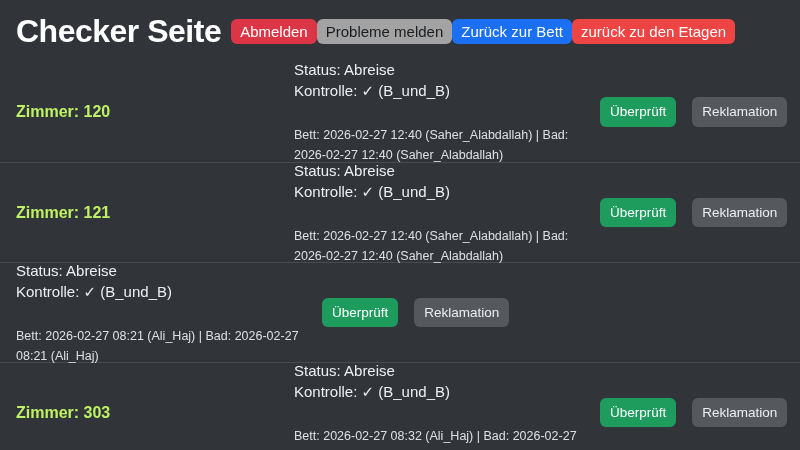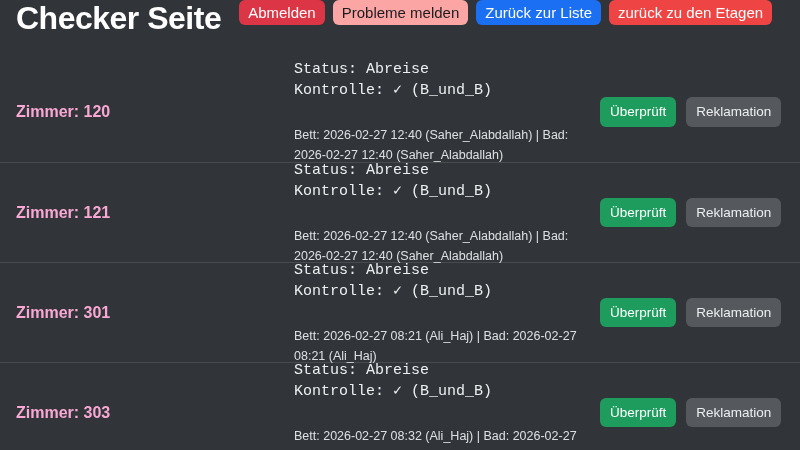--- a/index.html
+++ b/index.html
@@ -6,24 +6,23 @@
   html, body {
     width: 800px; height: 450px;
     overflow: hidden;
     background: #313539;
     font-family: "Liberation Sans", "DejaVu Sans", sans-serif;
     color: #f1f3f5;
   }
   
   .header {
     display: flex;
-    align-items: flex-start;
+    align-items: center;
     height: 62px;
     padding: 0 16px;
-    gap: 8px;
   }
   .page-title {
     font-size: 32px;
     font-weight: bold;
     color: #ffffff;
     letter-spacing: -0.5px;
     margin-right: 10px;
     white-space: nowrap;
   }
   .btn {
@@ -31,75 +30,74 @@
     border: none;
     border-radius: 6px;
     font-family: inherit;
     font-size: 15px;
     line-height: 1;
     padding: 5px 9px;
     cursor: pointer;
     white-space: nowrap;
   }
   .btn-danger    { background: #dc3545; color: #ffffff; }
-  .btn-warning   { background: #fca5a5; color: #1a1d20; }
+  .btn-warning   { background: #a3a3a3; color: #1a1d20; }
   .btn-info      { background: #17c8ec; color: #0b0e11; }
   .btn-primary   { background: #1a6ff2; color: #ffffff; }
   .btn-secondary { background: #ef4444; color: #ffffff; }
   
   .room-list { width: 100%; }
   .room-row {
     display: flex;
     align-items: center;
     height: 100px;
     padding: 0 16px;
   }
   .room-row + .room-row { border-top: 1px solid #474b4e; }
   .room-name {
     flex: 0 0 278px;
     font-size: 16px;
     font-weight: bold;
-    color: #f9a8d4;
+    color: #bef264;
   }
   .room-info {
     flex: 0 0 292px;
     margin-right: 14px;
   }
   .status-line {
     font-size: 15px;
     line-height: 21px;
     color: #edeff1;
-    font-family: Liberation Mono, monospace;
   }
   .detail-line {
     font-size: 12.5px;
     line-height: 20px;
     color: #dde0e3;
     margin-top: 24px;
   }
   .room-actions {
     display: flex;
     align-items: center;
-    gap: 10px;
+    gap: 16px;
   }
   .btn-action {
     font-size: 13.5px;
     padding: 8px 10px;
   }
   .btn-success { background: #1e9c5e; color: #ffffff; }
   .btn-muted   { background: #55595d; color: #eceef0; }
 </style>
 </head>
 <body>
 
 <div class="header">
   <div class="page-title">Checker Seite</div>
   <button class="btn btn-danger">Abmelden</button>
   <button class="btn btn-warning">Probleme melden</button>
-  <button class="btn btn-primary">Zurück zur Liste</button>
+  <button class="btn btn-primary">Zurück zur Bett</button>
   <button class="btn btn-secondary">zurück zu den Etagen</button>
 </div>
 
 <div class="room-list">
 
   <div class="room-row">
     <div class="room-name">Zimmer: 120</div>
     <div class="room-info">
       <div class="status-line">Status: Abreise</div>
       <div class="status-line">Kontrolle: ✓ (B_und_B)</div>
@@ -118,21 +116,20 @@
       <div class="status-line">Kontrolle: ✓ (B_und_B)</div>
       <div class="detail-line">Bett: 2026-02-27 12:40 (Saher_Alabdallah) | Bad: 2026-02-27 12:40 (Saher_Alabdallah)</div>
     </div>
     <div class="room-actions">
       <button class="btn btn-action btn-success">Überprüft</button>
       <button class="btn btn-action btn-muted">Reklamation</button>
     </div>
   </div>
 
   <div class="room-row">
-    <div class="room-name">Zimmer: 301</div>
     <div class="room-info">
       <div class="status-line">Status: Abreise</div>
       <div class="status-line">Kontrolle: ✓ (B_und_B)</div>
       <div class="detail-line">Bett: 2026-02-27 08:21 (Ali_Haj) | Bad: 2026-02-27 08:21 (Ali_Haj)</div>
     </div>
     <div class="room-actions">
       <button class="btn btn-action btn-success">Überprüft</button>
       <button class="btn btn-action btn-muted">Reklamation</button>
     </div>
   </div>

